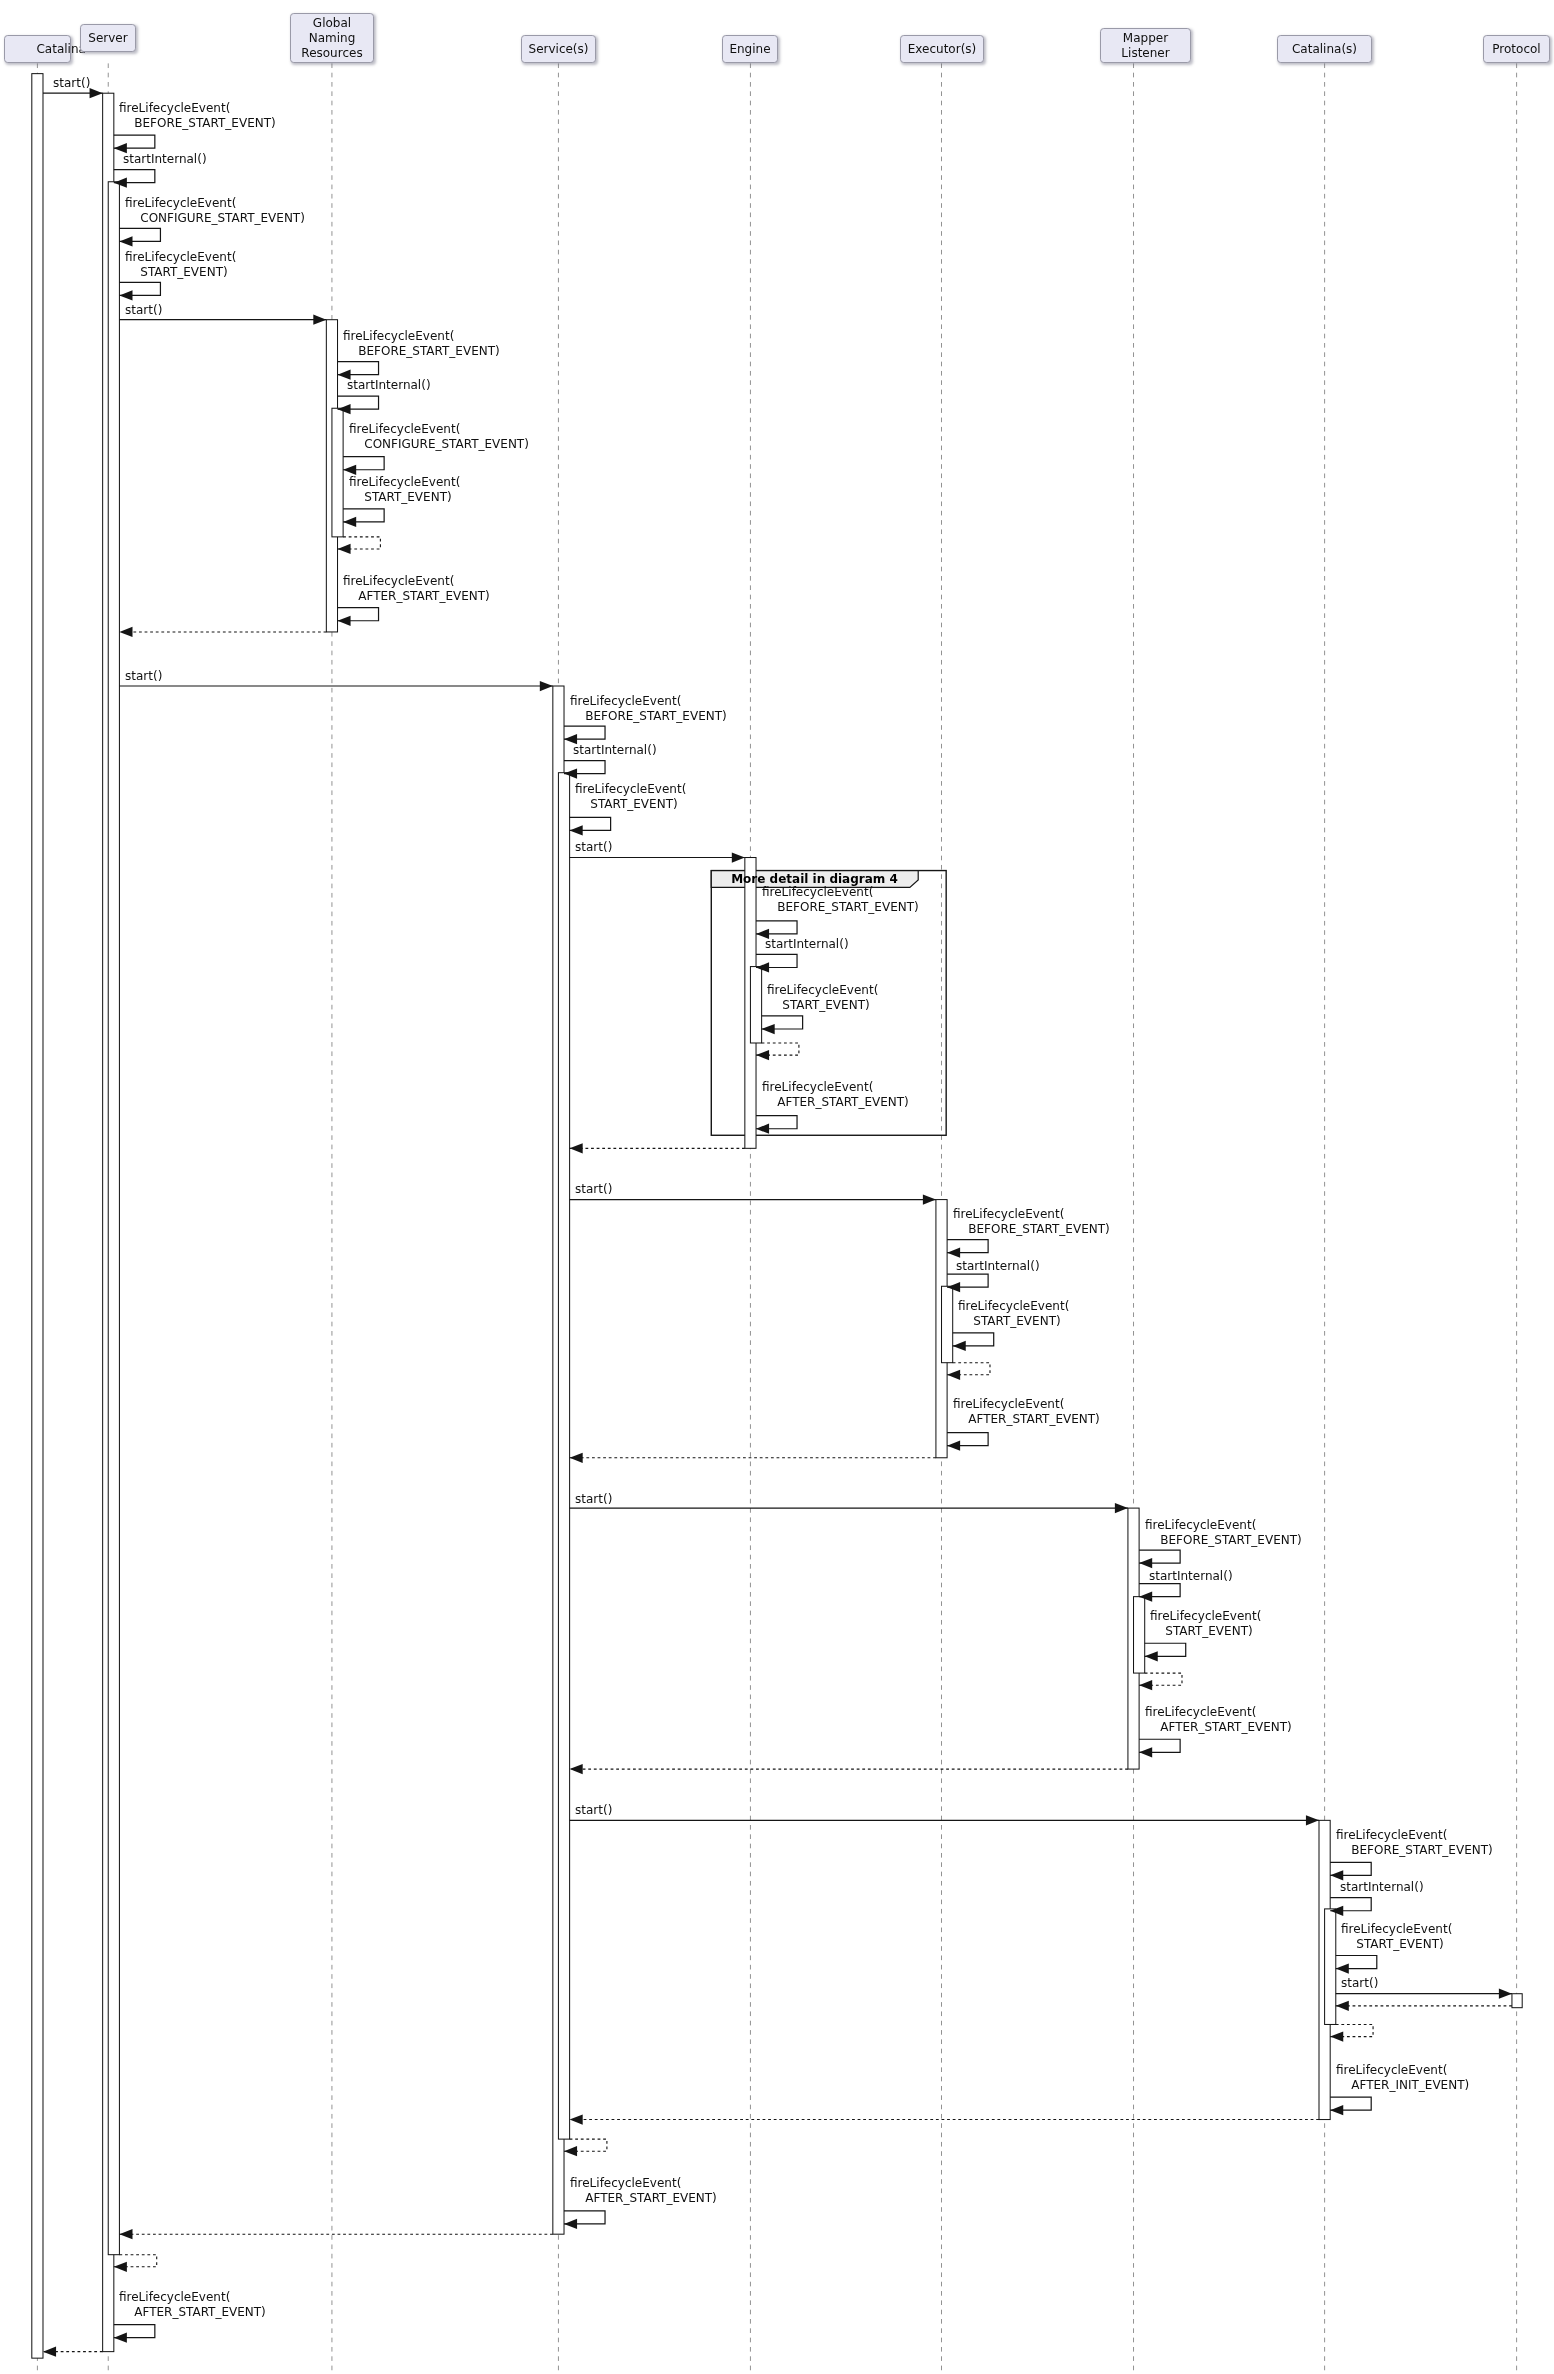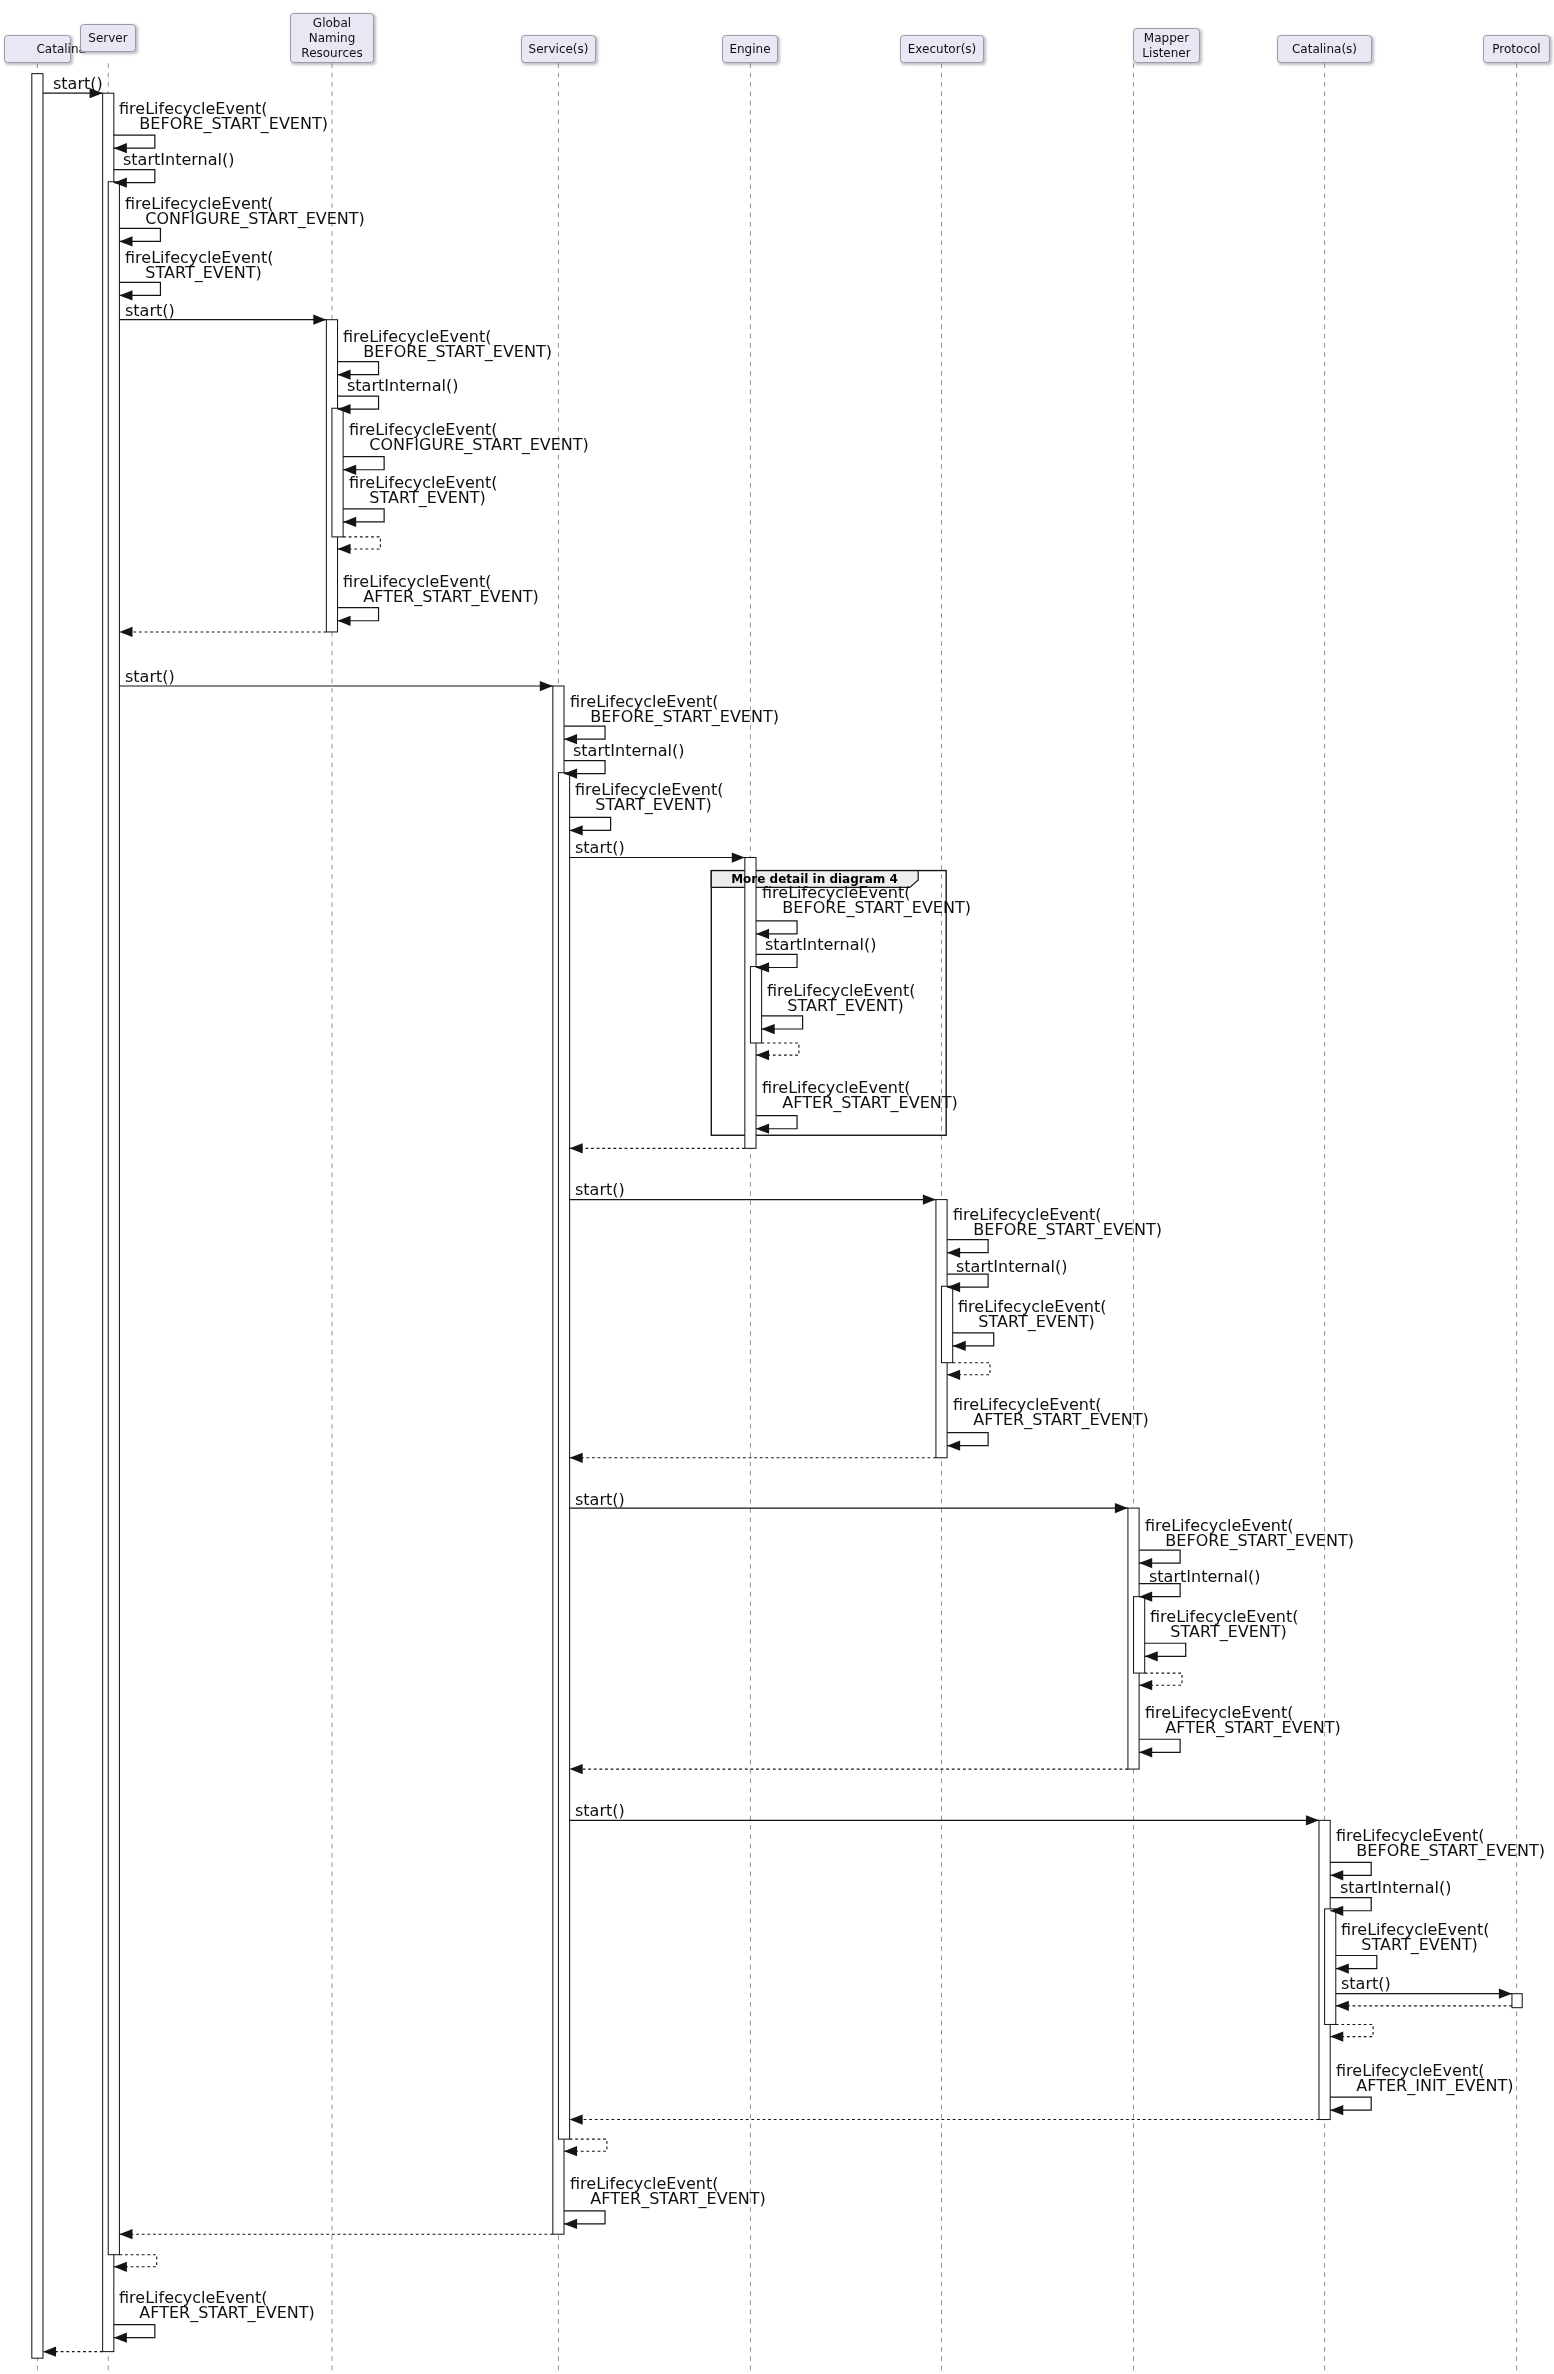--- a/index.html
+++ b/index.html
@@ -3,21 +3,21 @@
 <meta charset="utf-8">
 <style>
   html,body{margin:0;padding:0;background:#ffffff;}
   #diagram{position:relative;width:1554px;height:2374px;background:#ffffff;
            font-family:"DejaVu Sans",sans-serif;overflow:hidden;}
   #diagram svg{position:absolute;left:0;top:0;}
   .participant{position:absolute;background:#e8e8f4;border:0.9px solid #9a9aa8;
                border-radius:3.7px;box-shadow:1.9px 1.9px 2.8px rgba(110,110,130,.45);
                display:flex;align-items:center;justify-content:center;text-align:center;
                font-size:12px;line-height:15px;white-space:pre;color:#101010;box-sizing:border-box;}
-  .msg-label{position:absolute;font-size:16px;line-height:15px;white-space:pre;color:#101010;}
+  .msg-label{position:absolute;font-size:12px;line-height:15px;white-space:pre;color:#101010;}
   .frame-label{position:absolute;font-size:12px;font-weight:bold;color:#000000;white-space:pre;}
 </style>
 </head>
 <body>
 
 <div id="diagram">
     <svg width="1554" height="2374" viewBox="0 0 1667 2547">
       <line x1="40" y1="68" x2="40" y2="2543" stroke="#8a8a8a" stroke-width="1" stroke-dasharray="5,5"></line>
       <line x1="116" y1="68" x2="116" y2="2543" stroke="#8a8a8a" stroke-width="1" stroke-dasharray="5,5"></line>
       <line x1="356" y1="68" x2="356" y2="2543" stroke="#8a8a8a" stroke-width="1" stroke-dasharray="5,5"></line>
@@ -215,18 +215,18 @@
     <div class="msg-label" style="left: 119px; top: 2290px;">fireLifecycleEvent(
     AFTER_START_EVENT)</div>
     <div class="participant" style="left: 3.7px; top: 35px; width: 67px; height: 28px; padding-left: 48px;">Catalina</div>
     <div class="participant" style="left: 80px; top: 24px; width: 56px; height: 28px;">Server</div>
     <div class="participant" style="left: 290px; top: 13px; width: 84px; height: 50px;">Global
 Naming
 Resources</div>
     <div class="participant" style="left: 521px; top: 35px; width: 75px; height: 28px;">Service(s)</div>
     <div class="participant" style="left: 722px; top: 35px; width: 56px; height: 28px;">Engine</div>
     <div class="participant" style="left: 900px; top: 35px; width: 84px; height: 28px;">Executor(s)</div>
-    <div class="participant" style="left: 1100px; top: 28px; width: 67px; height: 35px; margin-left: 33px;">Mapper
+    <div class="participant" style="left: 1100px; top: 28px; width: 91px; height: 35px;">Mapper
 Listener</div>
     <div class="participant" style="left: 1277px; top: 35px; width: 95px; height: 28px;">Catalina(s)</div>
     <div class="participant" style="left: 1483px; top: 35px; width: 67px; height: 28px;">Protocol</div>
   </div>
 
 
 </body></html>

